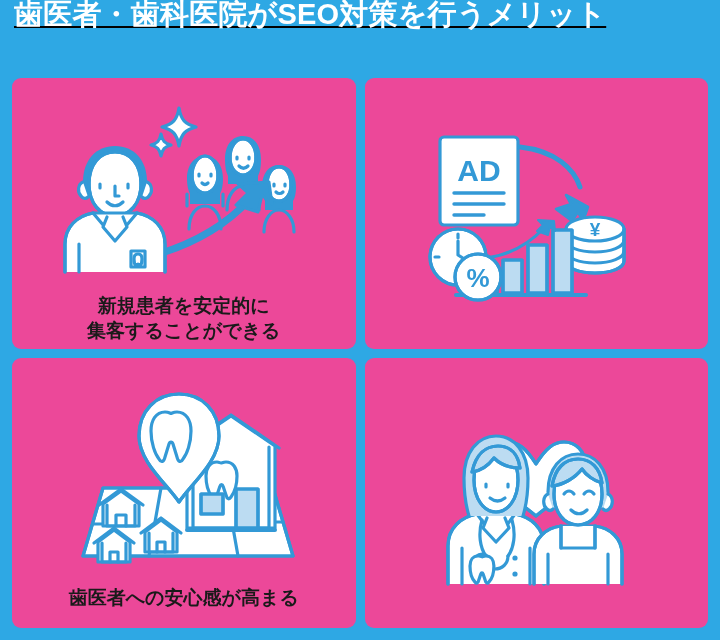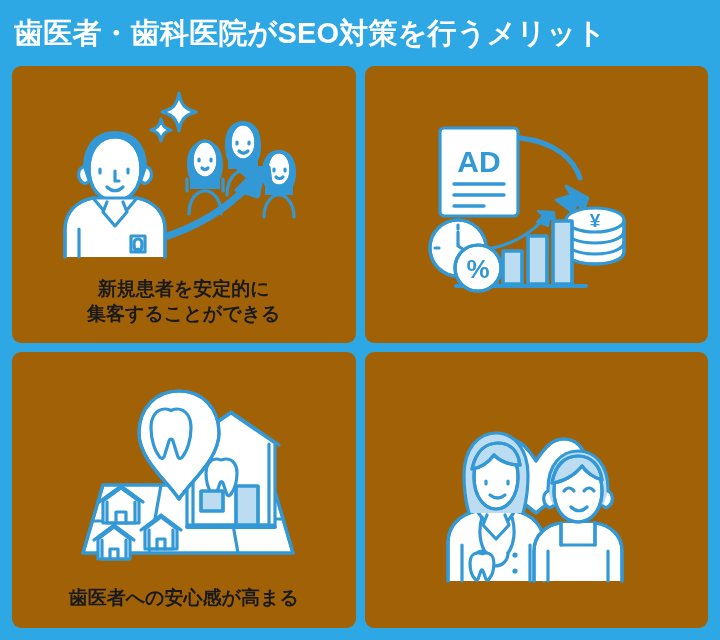--- a/index.html
+++ b/index.html
@@ -14,42 +14,42 @@
   }
   .page {
     width: 720px;
     height: 640px;
     position: relative;
     display: flex;
     flex-direction: column;
     padding: 0 12px 12px 12px;
   }
   .title-bar {
-    height: 66px;
+    height: 78px;
     display: flex;
-    align-items: center;
     padding-left: 2px;
+    text-decoration: underline;
   }
   .title-text {
     color: #ffffff;
     font-size: 29px;
     font-weight: bold;
     letter-spacing: 0.2px;
     white-space: nowrap;
     line-height: 1;
   }
   .grid {
     flex: 1;
     display: grid;
     grid-template-columns: 1fr 1fr;
     grid-template-rows: 1fr 1fr;
     gap: 9px;
   }
   .card {
-    background: #a16207;
+    background: #ec4899;
     border-radius: 9px;
     display: flex;
     flex-direction: column;
     align-items: center;
     justify-content: flex-start;
     overflow: hidden;
     position: relative;
   }
   .card-art {
     flex: 1;
@@ -62,21 +62,21 @@
   .card-art svg { display: block; }
   .card-caption {
     color: #1a1a1a;
     font-size: 19px;
     font-weight: bold;
     line-height: 1.32;
     text-align: center;
     padding: 0 8px 14px 8px;
     white-space: pre-line;
   }
-  .card-1 .card-caption, .card-2 .card-caption { padding-bottom: 16px; }
+  .card-1 .card-caption, .card-2 .card-caption { padding-bottom: 5px; }
   .card-3 .card-caption, .card-4 .card-caption { padding-bottom: 18px; }
 </style>
 </head>
 <body>
 
 <div class="page">
 
   <div class="title-bar">
     <div class="title-text">歯医者・歯科医院がSEO対策を行うメリット</div>
   </div>

